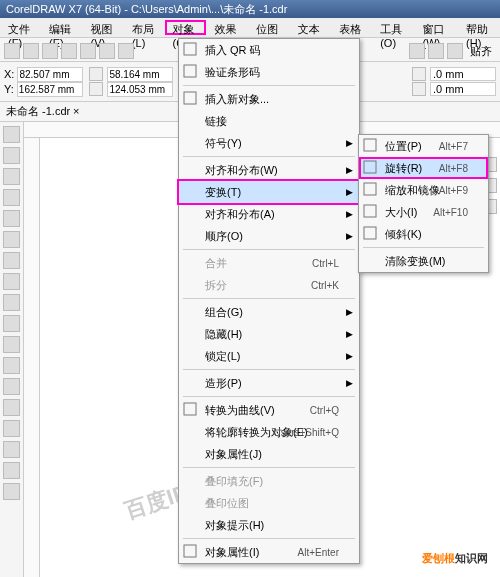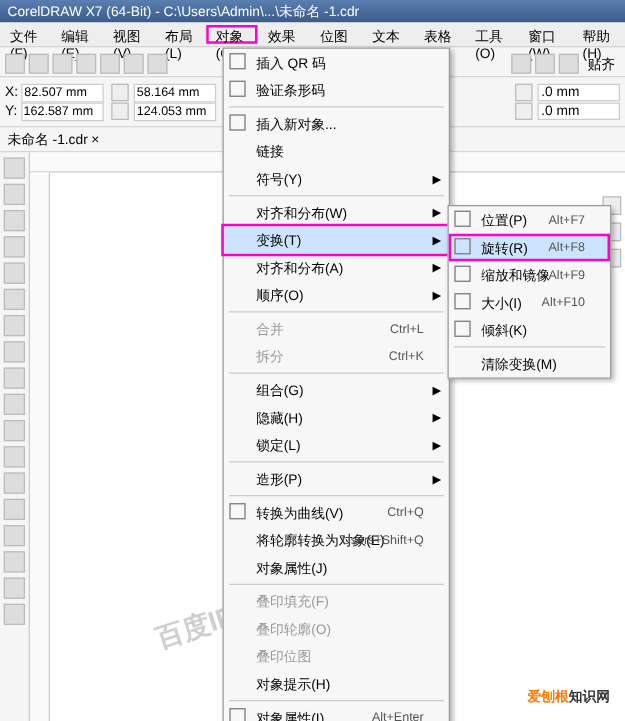--- a/index.html
+++ b/index.html
@@ -24,21 +24,21 @@
 .menu{position:absolute;background:#f7f7f7;border:1px solid #999;box-shadow:2px 2px 4px rgba(0,0,0,.3);z-index:10}
 .menu .mi{display:flex;align-items:center;height:22px;padding:0 36px 0 26px;position:relative;white-space:nowrap}
 .menu .mi.dis{color:#999}
 .menu .mi.hl{background:#cce4ff}
 .menu .mi .ar{position:absolute;right:6px;font-size:9px}
 .menu .mi .sc{position:absolute;right:20px;font-size:10px;color:#555}
 .menu .sep{height:1px;background:#ccc;margin:2px 4px}
 .menu .ic{position:absolute;left:4px;width:16px;height:16px}
 .m1{left:178px;top:38px;width:182px}
 .m1 .boxhl{border:2px solid #ff00c8;margin:-2px}
-.m2{left:358px;top:164px;width:131px}
+.m2{left:358px;top:134px;width:131px}
 .m2 .boxhl{border:2px solid #ff00c8}
 .rtb{position:absolute;right:0;top:0;width:22px;padding-top:35px;display:flex;flex-direction:column;gap:6px;align-items:center}
 .rtb .r{width:15px;height:15px;border:1px solid #bbb;background:#eee}
 .wm{position:absolute;left:100px;bottom:60px;font-size:22px;color:#cfcfcf;transform:rotate(-18deg);font-weight:bold;pointer-events:none}
 .wm2{position:absolute;left:280px;bottom:120px;font-size:20px;color:#d8d8d8;transform:rotate(-14deg);pointer-events:none}
 .brand{position:absolute;right:12px;bottom:10px;font-size:20px;font-weight:bold}
 .brand .o{color:#ff7a00}.brand .b{color:#333}
 .prop2{display:flex;align-items:center;gap:4px}
 .prop2 .ic2{width:14px;height:14px;border:1px solid #bbb;background:#eee}
 .tbgroup{display:flex;gap:2px;align-items:center}
@@ -246,23 +246,20 @@
       <span class="sc">Users+Shift+Q</span>
     </div>
     <div class="mi">
       <span>对象属性(J)</span>
     </div>
     <div class="sep"></div>
     <div class="mi dis">
       <span>叠印填充(F)</span>
     </div>
     <div class="mi dis">
-      <span>叠印轮廓(O)</span>
-    </div>
-    <div class="mi dis">
       <span>叠印位图</span>
     </div>
     <div class="mi">
       <span>对象提示(H)</span>
     </div>
     <div class="sep"></div>
     <div class="mi">
       <span class="ic">
         <svg width="14" height="14">
           <rect x="1" y="1" width="12" height="12" fill="none" stroke="#777"></rect>

